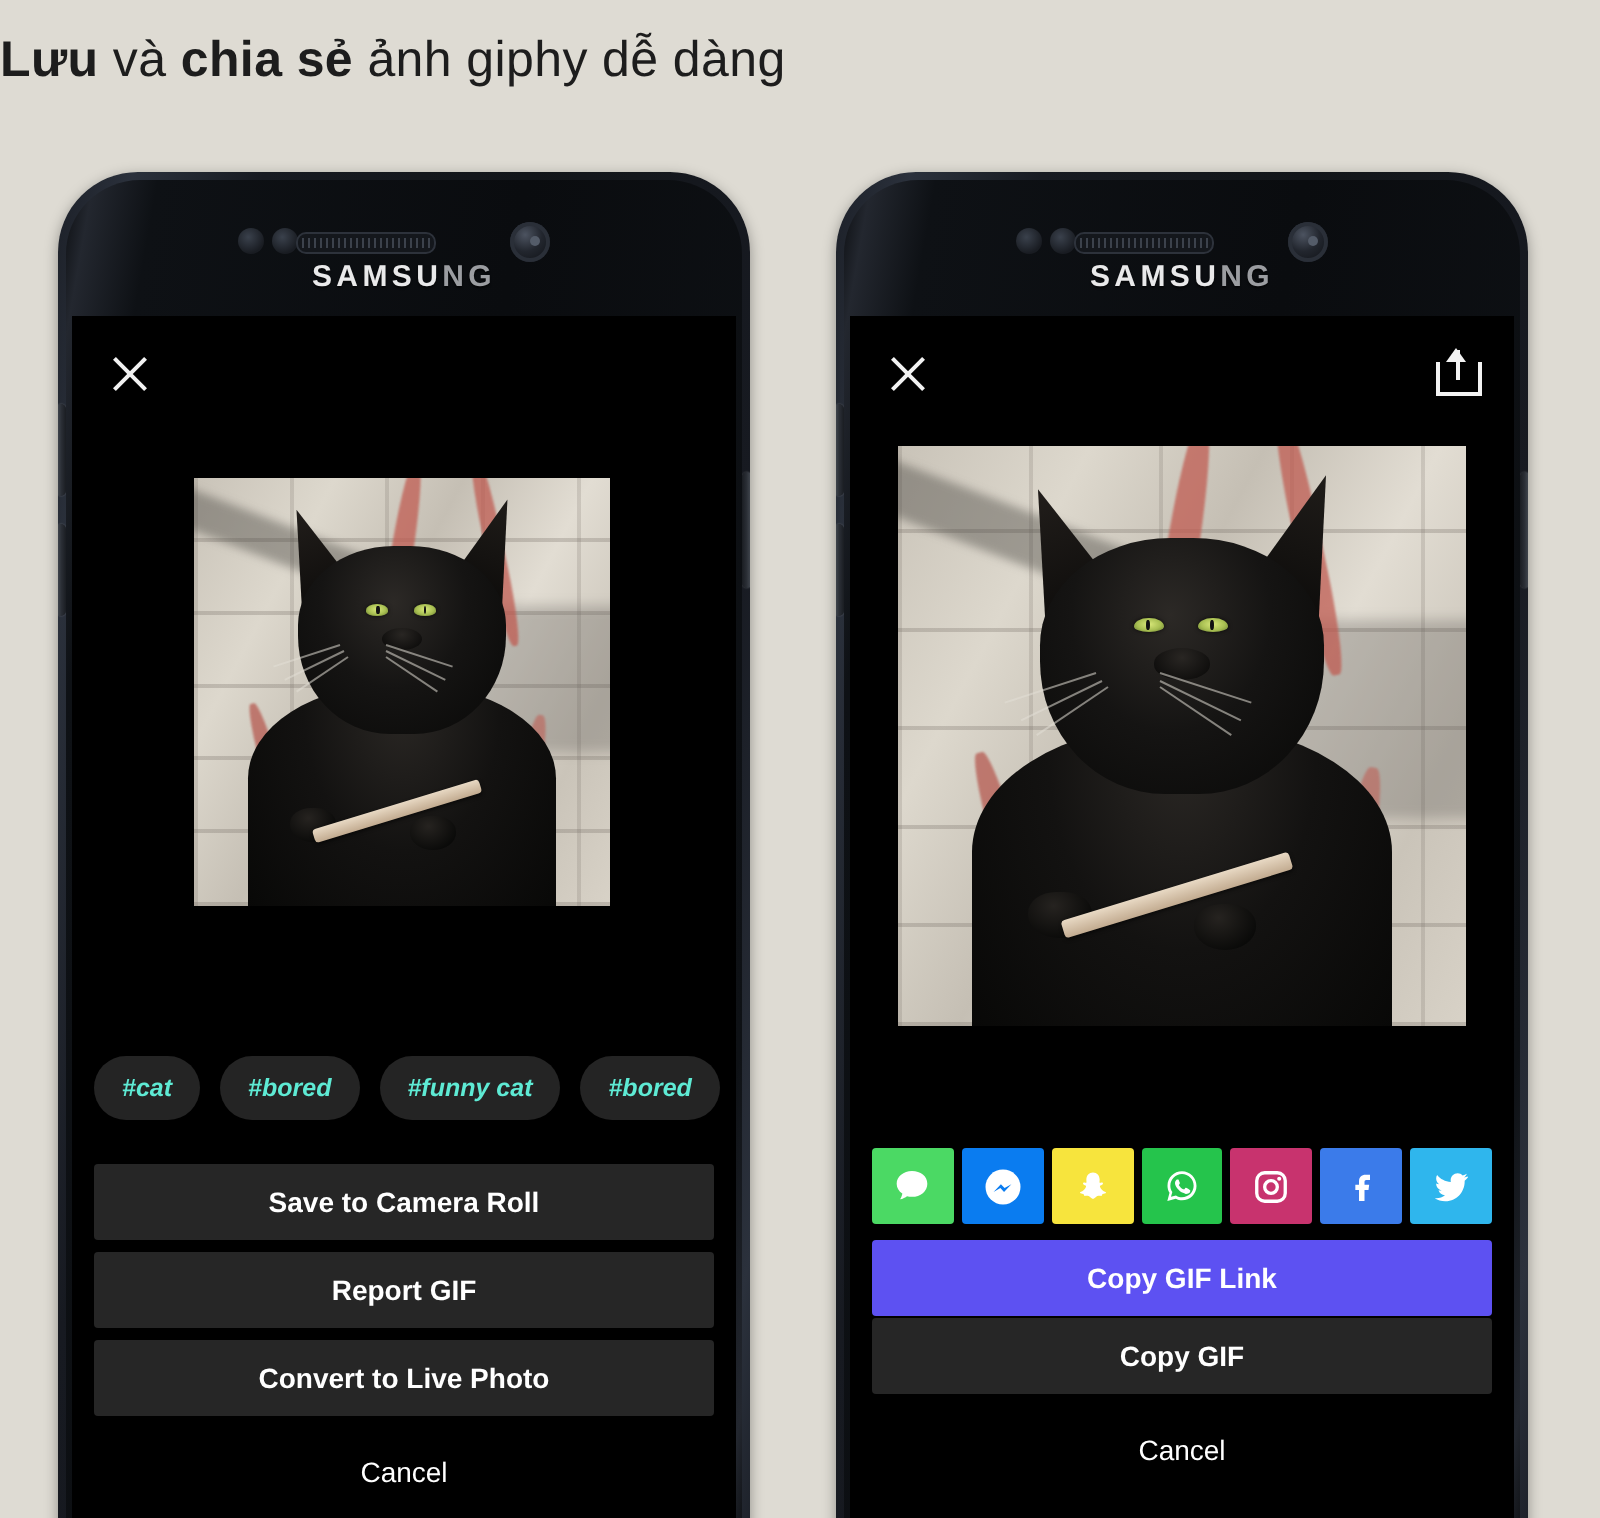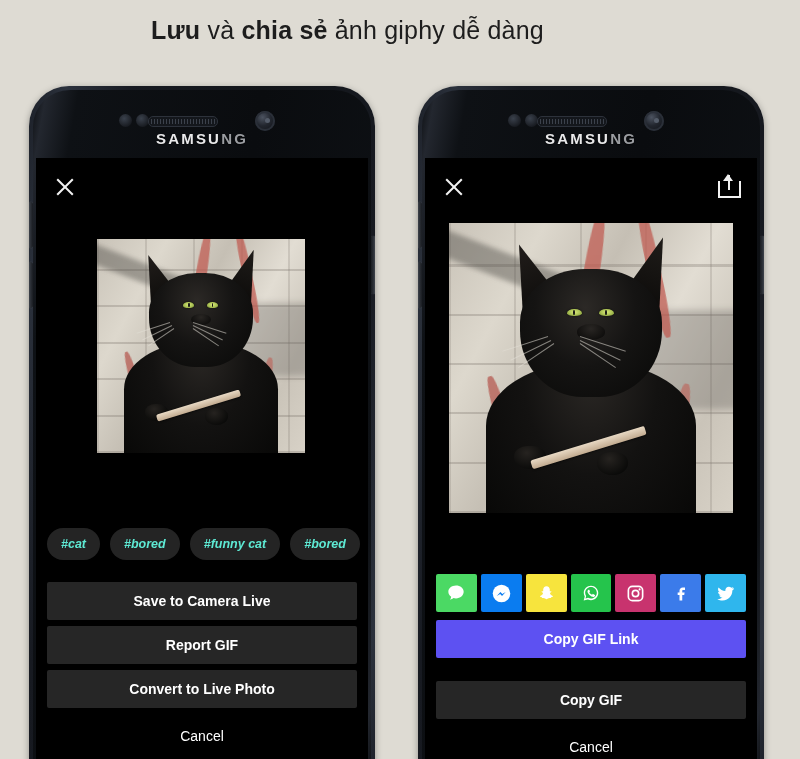--- a/index.html
+++ b/index.html
@@ -14,21 +14,20 @@
     overflow: hidden;
     position: relative;
   }
 
   
   #page-title {
     position: absolute;
     top: 16px;
     left: 0;
     width: 695px;
-    text-align: center;
     font-size: 25px;
     color: #1d1d1d;
     letter-spacing: 0.2px;
     white-space: nowrap;
   }
   #page-title .b { font-weight: bold; }
   #page-title .n { font-weight: normal; }
 
   
   .phone {
@@ -337,21 +336,21 @@
     font-size: 14px;
     font-weight: bold;
     display: flex;
     align-items: center;
     justify-content: center;
     margin-bottom: 6px;
     border-radius: 2px;
   }
   .sheet-btn.primary {
     background: #5d51f2;
-    margin-bottom: 23px;
+    margin-bottom: 1px;
   }
   .sheet-btn.cancel {
     background: #000;
     font-weight: normal;
     font-size: 14px;
     height: 40px;
     margin-top: 8px;
     margin-bottom: 0;
   }
 
@@ -451,21 +450,21 @@
 
       <div class="tags">
         <div class="tag">#cat</div>
         <div class="tag">#bored</div>
         <div class="tag">#funny cat</div>
         <div class="tag">#bored</div>
         <div class="tag">#n</div>
       </div>
 
       <div class="sheet">
-        <div class="sheet-btn">Save to Camera Live</div>
+        <div class="sheet-btn">Save to Camera Roll</div>
         <div class="sheet-btn">Report GIF</div>
         <div class="sheet-btn">Convert to Live Photo</div>
         <div class="sheet-btn cancel">Cancel</div>
       </div>
 
     </div>
   </div>
 </div>
 
 <div class="phone right">

